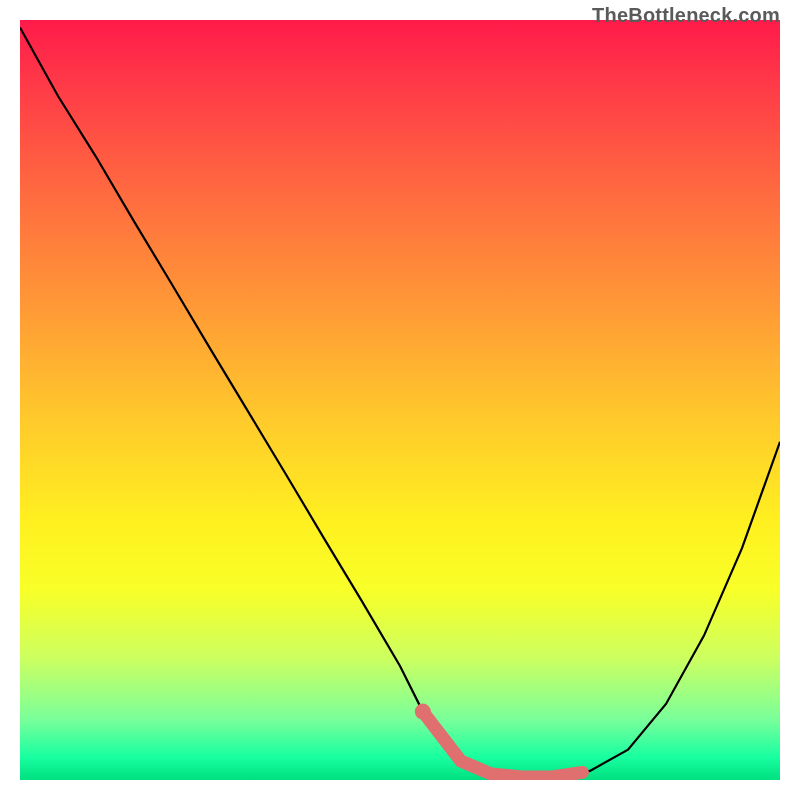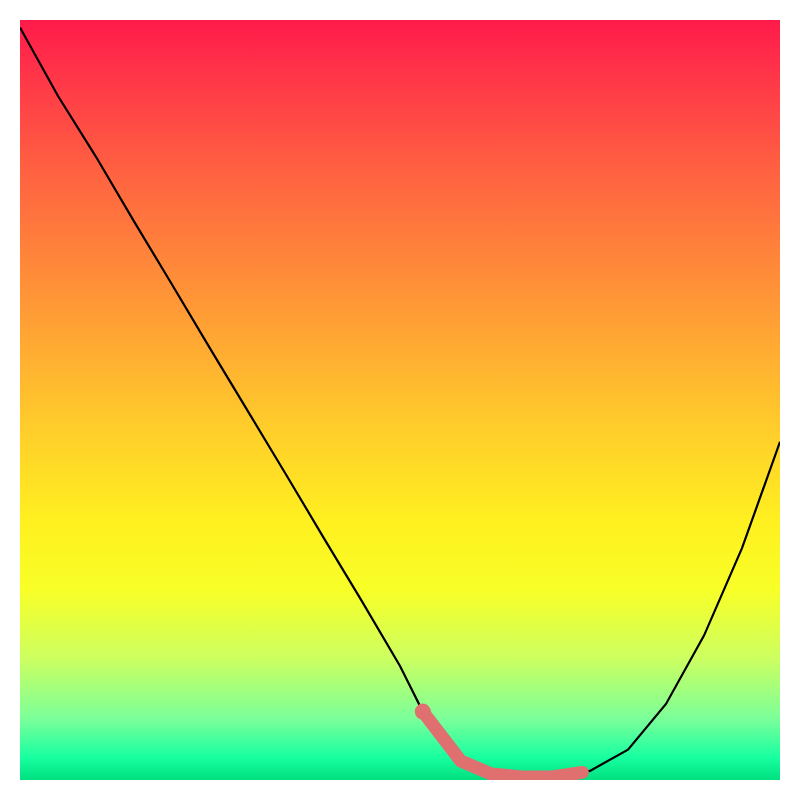--- a/index.html
+++ b/index.html
@@ -81,13 +81,14 @@
 
   <svg class="curves" viewBox="0 0 760 760" preserveAspectRatio="none">
 
     <path id="main-curve" class="curve-main" d="M 0.00 7.60 L 38.00 76.00 L 76.00 136.80 L 114.00 201.40 L 152.00 264.48 L 190.00 328.32 L 228.00 391.40 L 266.00 454.48 L 304.00 518.32 L 342.00 581.40 L 380.00 646.00 L 402.80 691.60 L 425.60 725.80 L 440.80 741.00 L 456.00 750.88 L 478.80 755.44 L 501.60 756.96 L 532.00 756.96 L 570.00 750.88 L 608.00 729.60 L 646.00 684.00 L 684.00 615.60 L 722.00 528.20 L 760.00 421.80"></path>
 
     <path id="highlight-path" class="highlight" d="M 402.80 691.60 L 440.80 741.00 L 471.20 753.92 L 501.60 756.96 L 532.00 756.96 L 562.40 752.40"></path>
 
     <circle id="highlight-dot" class="highlight-dot" r="8" cx="402.80" cy="691.60"></circle>
   </svg>
 
+  <div class="watermark">TheBottleneck.com</div>
 </div>
 
 </body></html>

